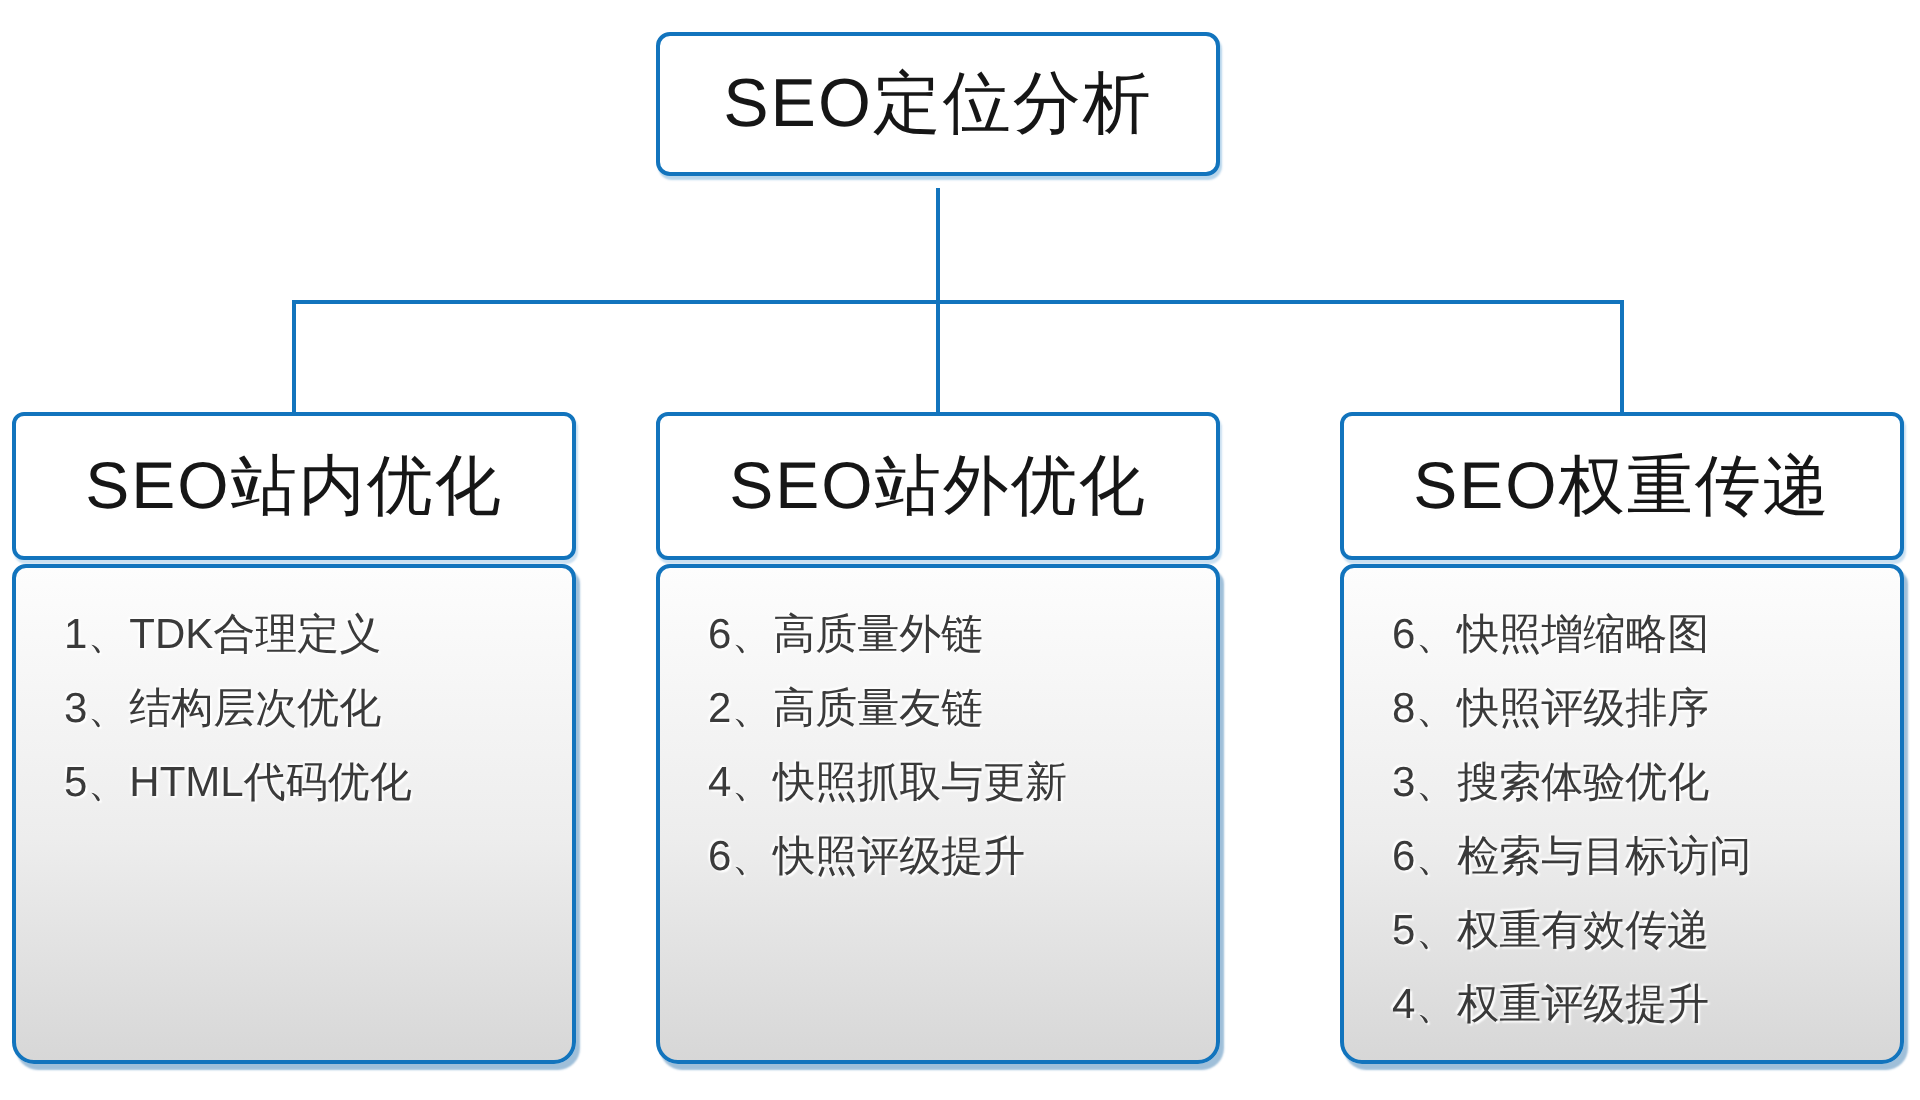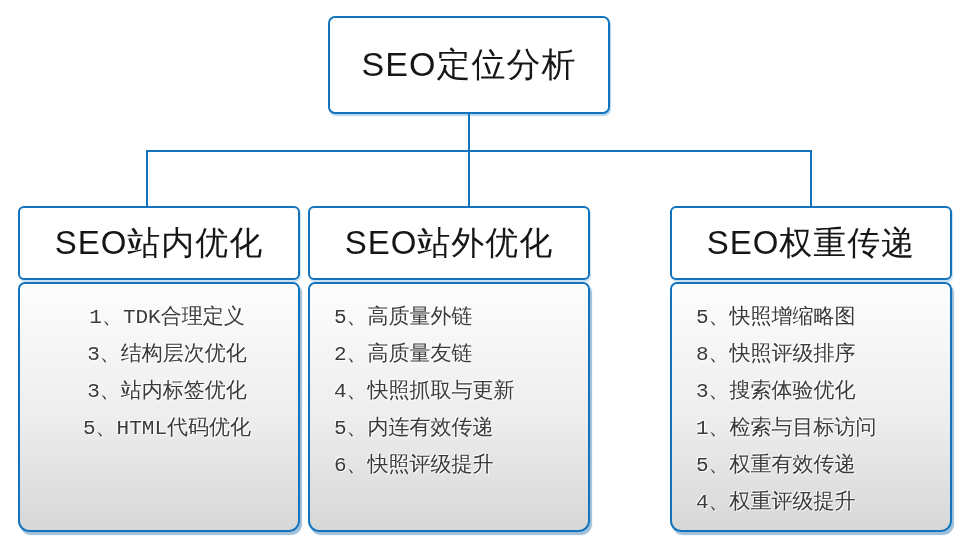--- a/index.html
+++ b/index.html
@@ -6,42 +6,41 @@
   .canvas{
     position:relative;width:960px;height:550px;background:#ffffff;overflow:hidden;
     font-family:"Liberation Sans","DejaVu Sans",sans-serif;
   }
   .connectors{position:absolute;left:0;top:0;width:960px;height:550px;}
   .node{
     position:absolute;box-sizing:border-box;border:2px solid #1274bd;background:#ffffff;
     display:flex;align-items:center;justify-content:center;
   }
   .root-box{
-    left:328px;top:16px;width:282px;height:98px;border-radius:7px;
+    left:328px;top:16px;width:282px;height:72px;border-radius:7px;
     box-shadow:1px 2px 1px rgba(18,116,189,0.30);
     font-size:34px;color:#161616;letter-spacing:1px;
   }
   .col-header{
     top:206px;width:282px;height:74px;border-radius:6px;
     box-shadow:1px 2px 1px rgba(18,116,189,0.22);
     font-size:33px;color:#161616;letter-spacing:1px;
   }
   .col-list{
     position:absolute;top:282px;width:282px;height:250px;box-sizing:border-box;
     border:2px solid #1274bd;border-radius:7px 7px 11px 11px;
     background:linear-gradient(180deg,#fdfdfd 0%,#ededed 55%,#d7d7d7 100%);
     box-shadow:2px 3px 1px rgba(16,96,160,0.40);
     padding:15px 8px 0 24px;
-    font-family:Liberation Mono, monospace;
   }
   .list-item{
     font-size:21px;line-height:37px;color:#3a3a3a;white-space:nowrap;
     text-shadow:1px 1px 1px #ffffff, -1px -1px 1px #ffffff;
   }
-  .c1{left:18px;text-align:center;} .c2{left:308px;} .c3{left:670px;}
+  .c1{left:6px;} .c2{left:328px;} .c3{left:670px;}
 </style>
 </head>
 <body>
 
 <div class="canvas">
 
   <svg class="connectors" viewBox="0 0 960 550" xmlns="http://www.w3.org/2000/svg">
     <g stroke="#1274bd" stroke-width="2" fill="none">
       <line x1="469" y1="94" x2="469" y2="151"></line>
       <line x1="146" y1="151" x2="812" y2="151"></line>
@@ -54,40 +53,38 @@
   <div class="node root-box">
     <span>SEO定位分析</span>
   </div>
 
   <div class="node col-header c1">
     <span>SEO站内优化</span>
   </div>
   <div class="col-list c1">
     <div class="list-item">1、TDK合理定义</div>
     <div class="list-item">3、结构层次优化</div>
-    <div class="list-item">3、站内标签优化</div>
     <div class="list-item">5、HTML代码优化</div>
   </div>
 
   <div class="node col-header c2">
     <span>SEO站外优化</span>
   </div>
   <div class="col-list c2">
-    <div class="list-item">5、高质量外链</div>
+    <div class="list-item">6、高质量外链</div>
     <div class="list-item">2、高质量友链</div>
     <div class="list-item">4、快照抓取与更新</div>
-    <div class="list-item">5、内连有效传递</div>
     <div class="list-item">6、快照评级提升</div>
   </div>
 
   <div class="node col-header c3">
     <span>SEO权重传递</span>
   </div>
   <div class="col-list c3">
-    <div class="list-item">5、快照增缩略图</div>
+    <div class="list-item">6、快照增缩略图</div>
     <div class="list-item">8、快照评级排序</div>
     <div class="list-item">3、搜索体验优化</div>
-    <div class="list-item">1、检索与目标访问</div>
+    <div class="list-item">6、检索与目标访问</div>
     <div class="list-item">5、权重有效传递</div>
     <div class="list-item">4、权重评级提升</div>
   </div>
 
 </div>
 
 </body></html>

